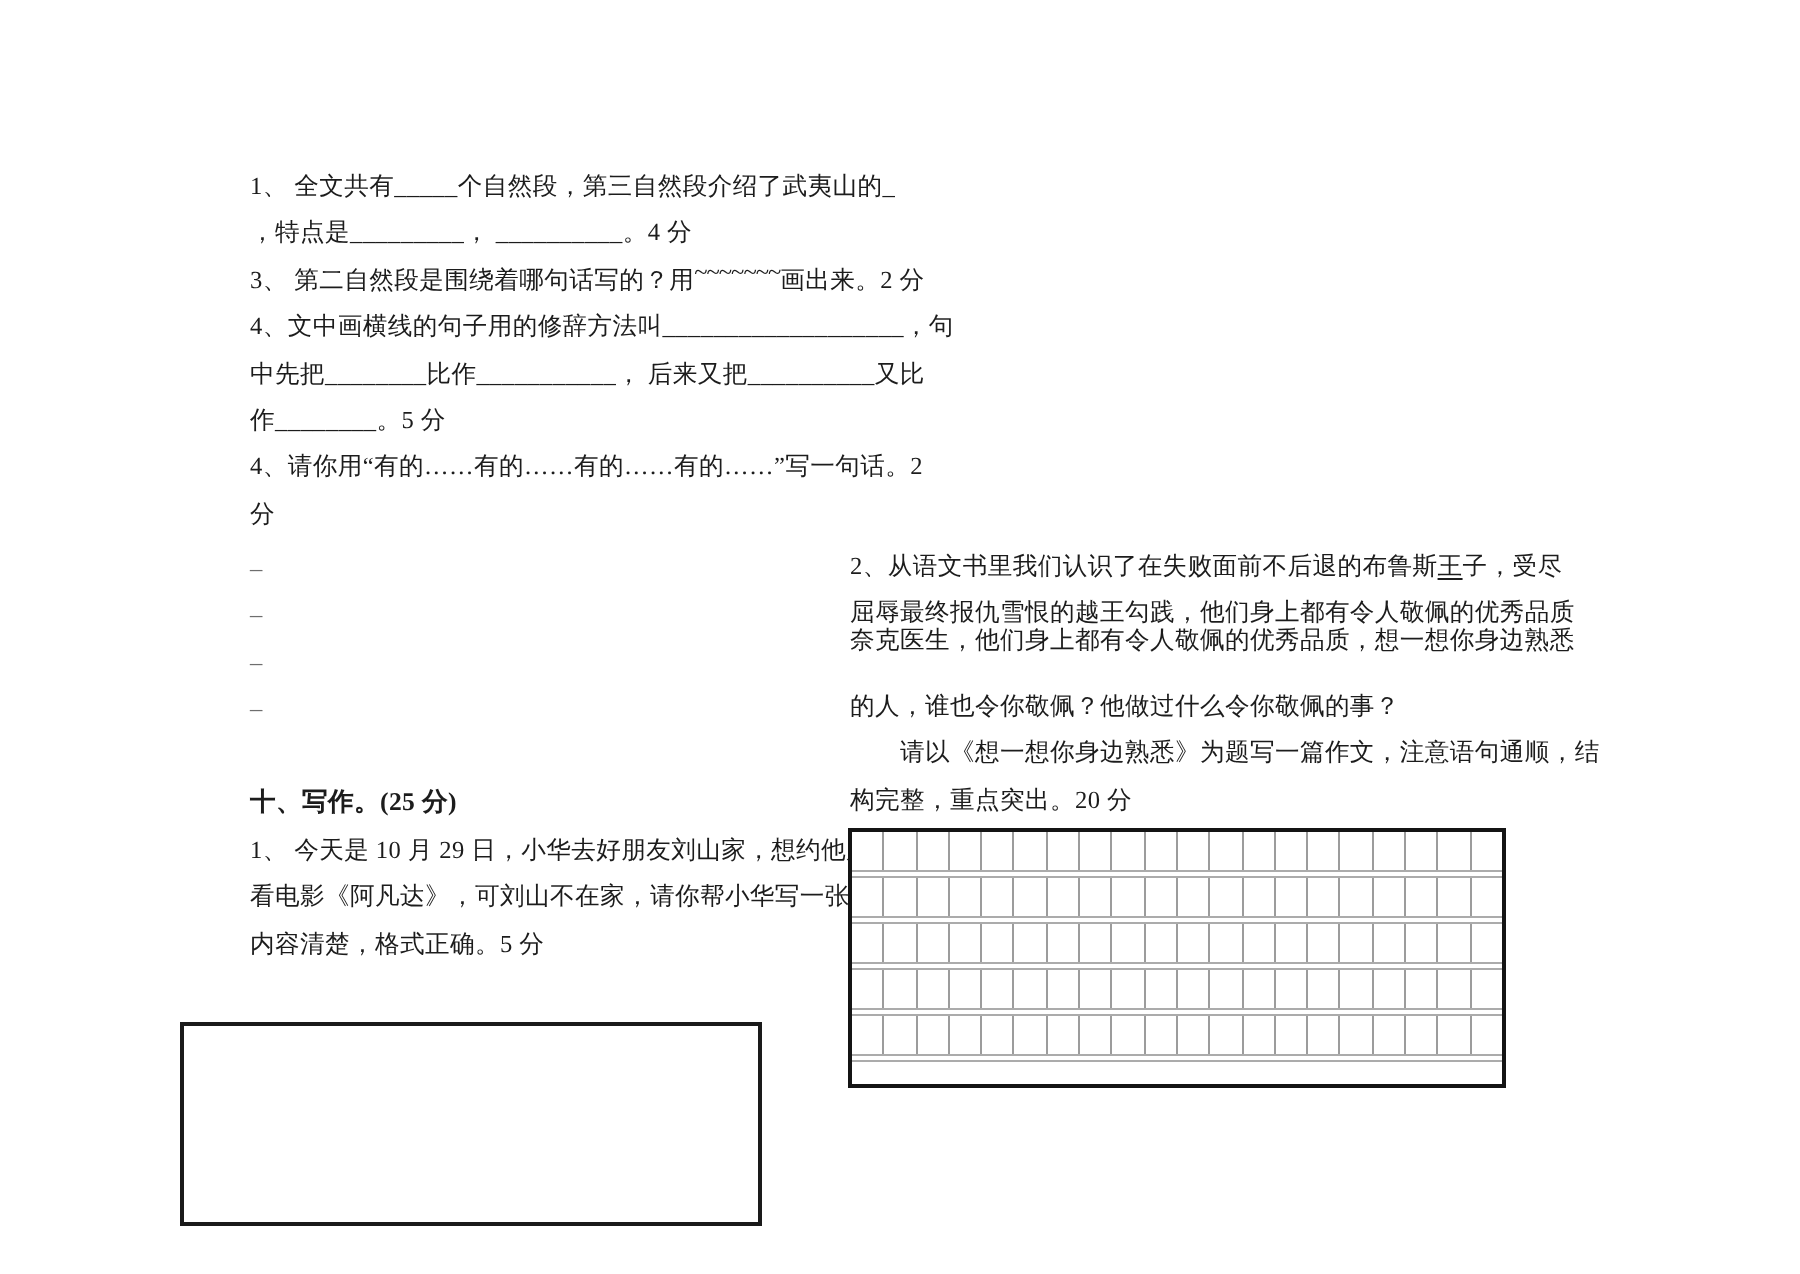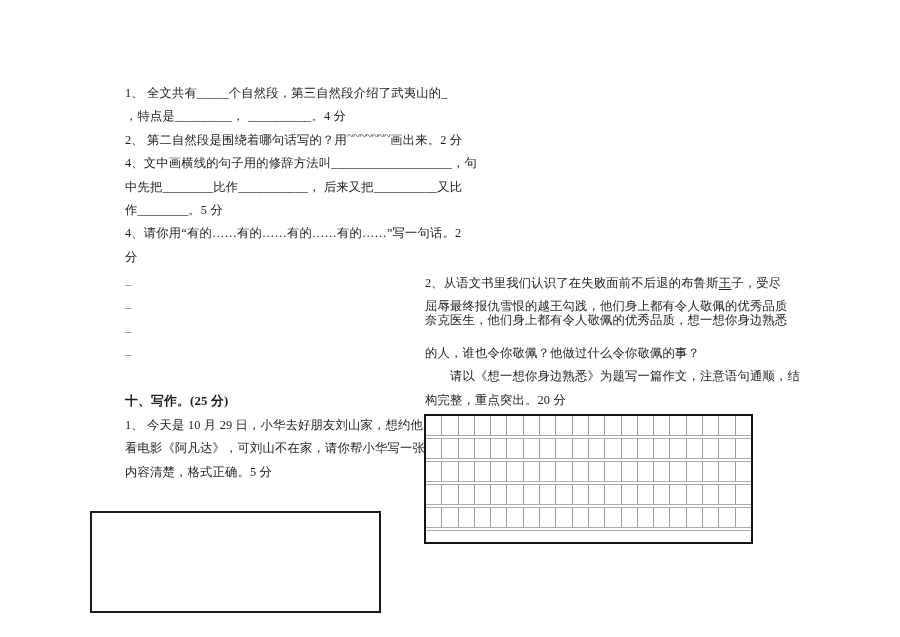--- a/index.html
+++ b/index.html
@@ -21,21 +21,21 @@
   .cells-row .cell:last-child { border-right:none; }
   .gap-row { height:4px; border-top:1px solid #ababab; border-bottom:1px solid #ababab; }
 </style>
 </head>
 <body>
 
 <div class="leftcol">
   <div class="line" style="top:85px">1、  全文共有_____个自然段，第三自然段介绍了武夷山的_</div>
   <div class="line" style="top:108px">，特点是_________， __________。4 分</div>
   <div class="line" style="top:132px">
-    <span>2、  第二自然段是围绕着哪句话写的？用</span><span class="wave">~~~~~~~</span><span>画出来。2 分</span>
+    <span>3、  第二自然段是围绕着哪句话写的？用</span><span class="wave">~~~~~~~</span><span>画出来。2 分</span>
   </div>
   <div class="line" style="top:155px">4、文中画横线的句子用的修辞方法叫___________________，句</div>
   <div class="line" style="top:179px">中先把________比作___________， 后来又把__________又比</div>
   <div class="line" style="top:202px">作________。5 分</div>
   <div class="line" style="top:225px">4、请你用“有的……有的……有的……有的……”写一句话。2</div>
   <div class="line" style="top:249px">分</div>
 
   <div class="line dash" style="top:272px">_</div>
   <div class="line dash" style="top:295px">_</div>
   <div class="line dash" style="top:319px">_</div>

